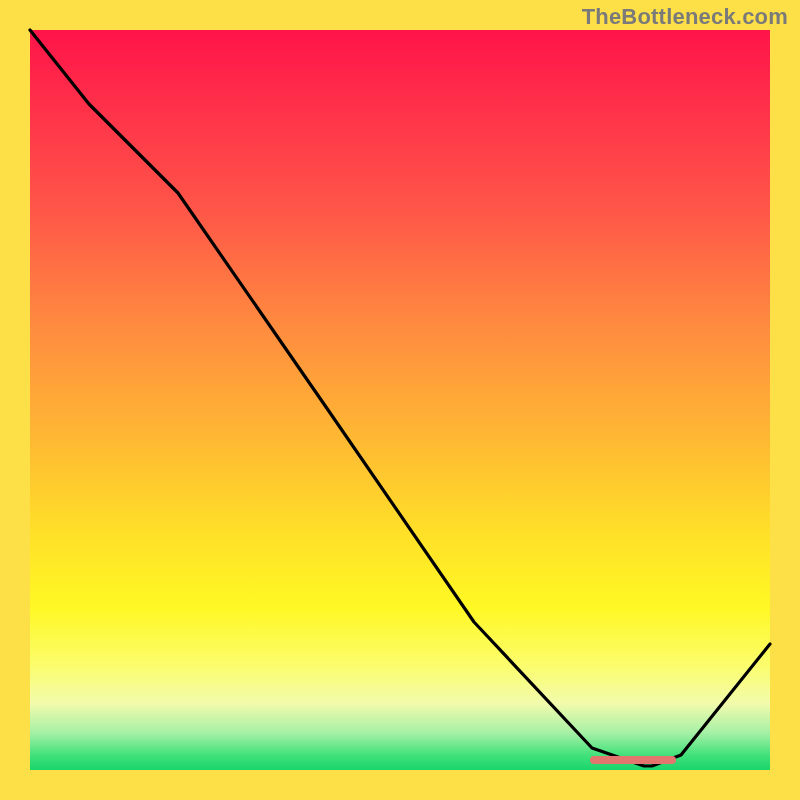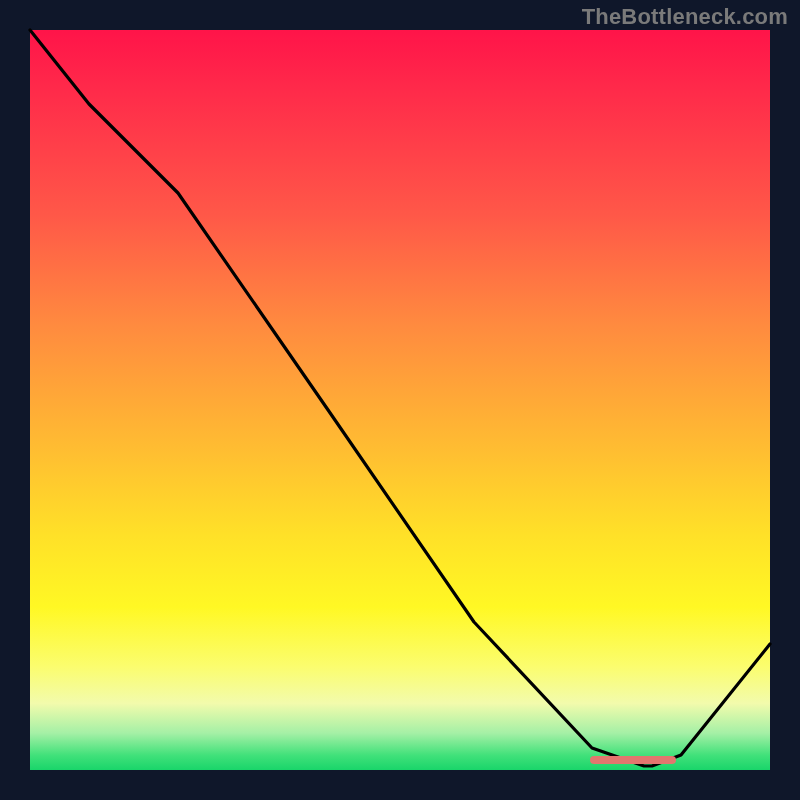--- a/index.html
+++ b/index.html
@@ -8,21 +8,21 @@
     width: 800px;
     height: 800px;
     background: #000;
     overflow: hidden;
     font-family: Arial, Helvetica, sans-serif;
   }
   .frame {
     position: relative;
     width: 800px;
     height: 800px;
-    background: #0f172a;
+    background: #fde047;
   }
   .plot-area {
     position: absolute;
     left: 30px;
     top: 30px;
     width: 740px;
     height: 740px;
     
     background: linear-gradient(to bottom,
       #ff1449 0%,

